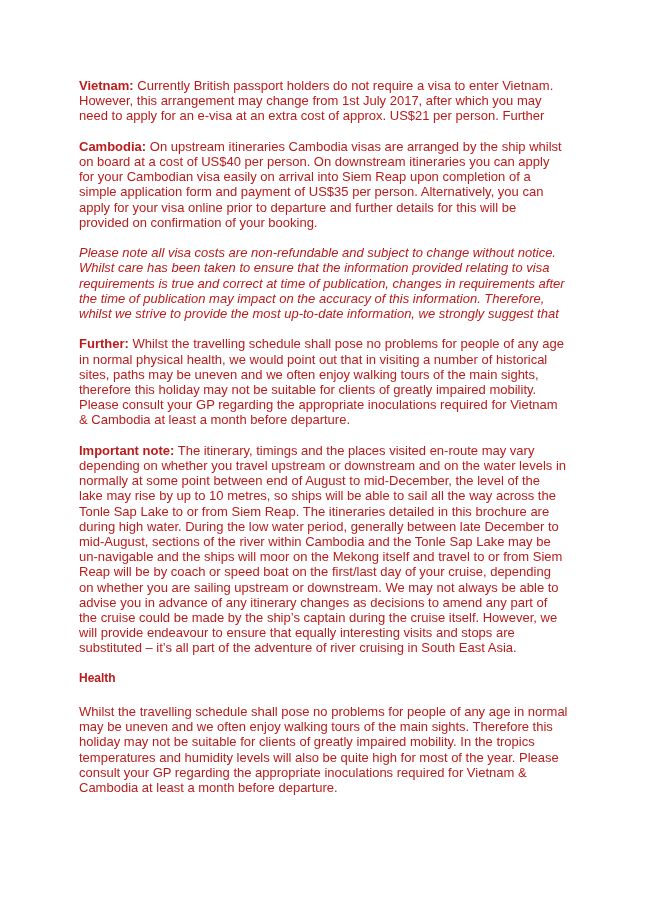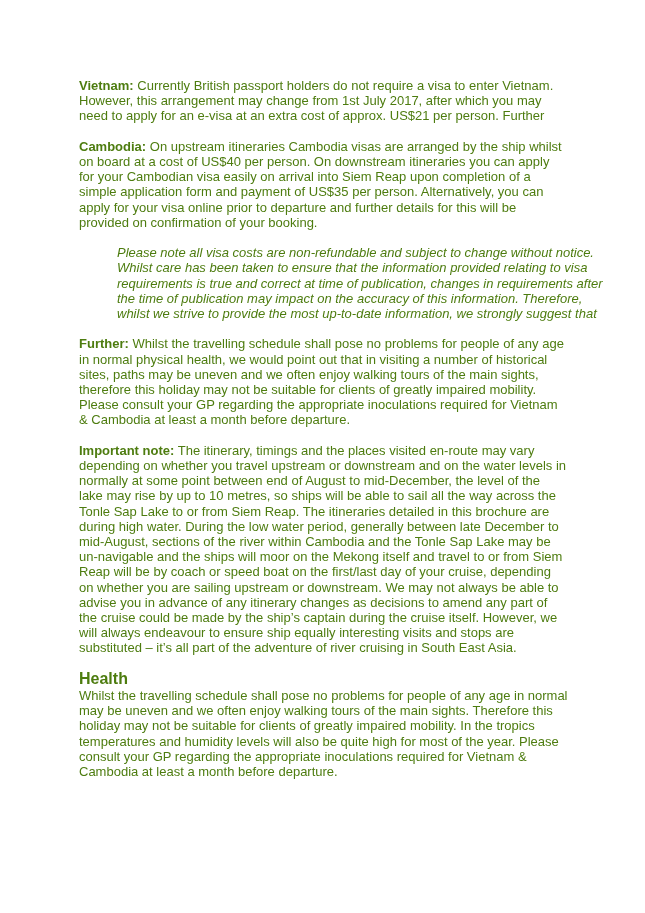--- a/index.html
+++ b/index.html
@@ -5,27 +5,27 @@
   html, body { margin: 0; padding: 0; background: #ffffff; }
   body { width: 645px; height: 913px; position: relative; overflow: hidden; }
   .page {
     position: absolute;
     left: 79px;
     top: 78px;
     width: 500px;
     font-family: "Liberation Sans", sans-serif;
     font-size: 13px;
     line-height: 15.2px;
-    color: #4d7c0f;
+    color: #b91c1c;
   }
   .para { margin: 0 0 15.2px 0; }
   .para .line { display: block; white-space: nowrap; }
   .lead { font-weight: bold; }
-  .italic { font-style: italic; margin-left: 38px; }
-  .heading { font-weight: bold; font-size: 16px; display: block; line-height: 15.2px; margin-bottom: 2px; }
+  .italic { font-style: italic; }
+  .heading { font-weight: bold; font-size: 12px; display: block; line-height: 15.2px; margin-bottom: 18px; }
 </style>
 </head>
 <body>
 
 <div class="page">
 
   <div class="para">
     <span class="line"><span class="lead">Vietnam:</span><span> Currently British passport holders do not require a visa to enter Vietnam.</span></span>
     <span class="line">However, this arrangement may change from 1st July 2017, after which you may</span>
     <span class="line">need to apply for an e-visa at an extra cost of approx. US$21 per person. Further</span>
@@ -63,21 +63,21 @@
     <span class="line">normally at some point between end of August to mid-December, the level of the</span>
     <span class="line">lake may rise by up to 10 metres, so ships will be able to sail all the way across the</span>
     <span class="line">Tonle Sap Lake to or from Siem Reap. The itineraries detailed in this brochure are</span>
     <span class="line">during high water. During the low water period, generally between late December to</span>
     <span class="line">mid-August, sections of the river within Cambodia and the Tonle Sap Lake may be</span>
     <span class="line">un-navigable and the ships will moor on the Mekong itself and travel to or from Siem</span>
     <span class="line">Reap will be by coach or speed boat on the first/last day of your cruise, depending</span>
     <span class="line">on whether you are sailing upstream or downstream. We may not always be able to</span>
     <span class="line">advise you in advance of any itinerary changes as decisions to amend any part of</span>
     <span class="line">the cruise could be made by the ship’s captain during the cruise itself. However, we</span>
-    <span class="line">will always endeavour to ensure ship equally interesting visits and stops are</span>
+    <span class="line">will provide endeavour to ensure that equally interesting visits and stops are</span>
     <span class="line">substituted – it’s all part of the adventure of river cruising in South East Asia.</span>
   </div>
 
   <div class="para">
     <span class="heading">Health</span>
     <span class="line">Whilst the travelling schedule shall pose no problems for people of any age in normal</span>
     <span class="line">may be uneven and we often enjoy walking tours of the main sights. Therefore this</span>
     <span class="line">holiday may not be suitable for clients of greatly impaired mobility. In the tropics</span>
     <span class="line">temperatures and humidity levels will also be quite high for most of the year. Please</span>
     <span class="line">consult your GP regarding the appropriate inoculations required for Vietnam &amp;</span>

